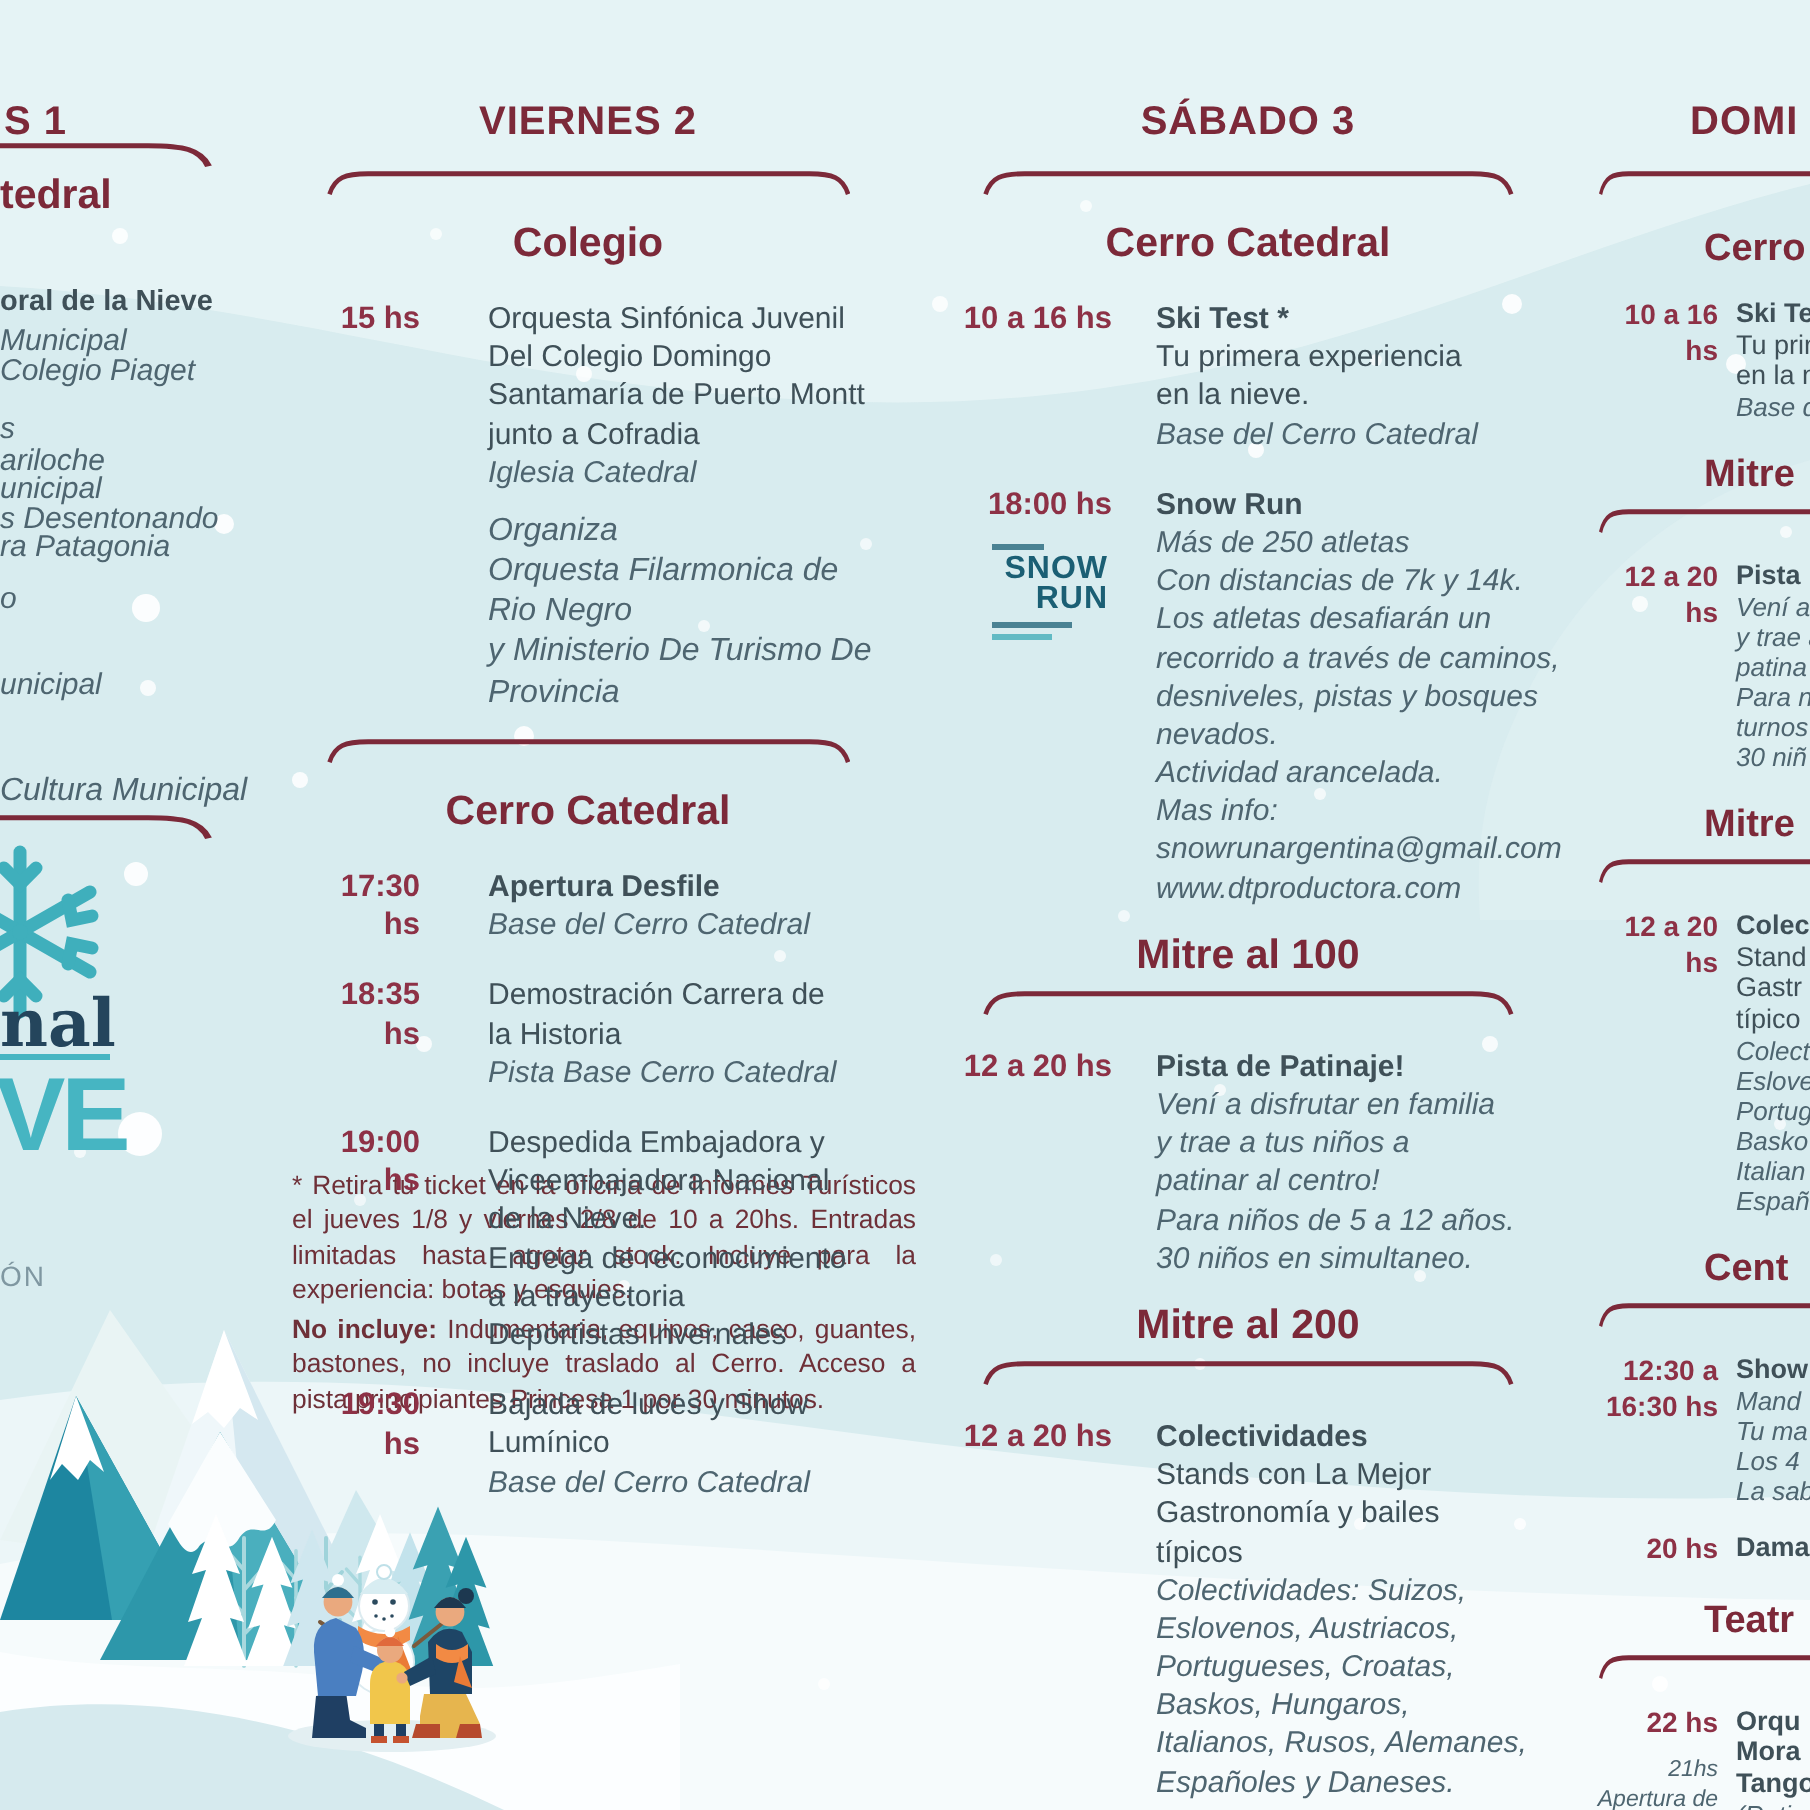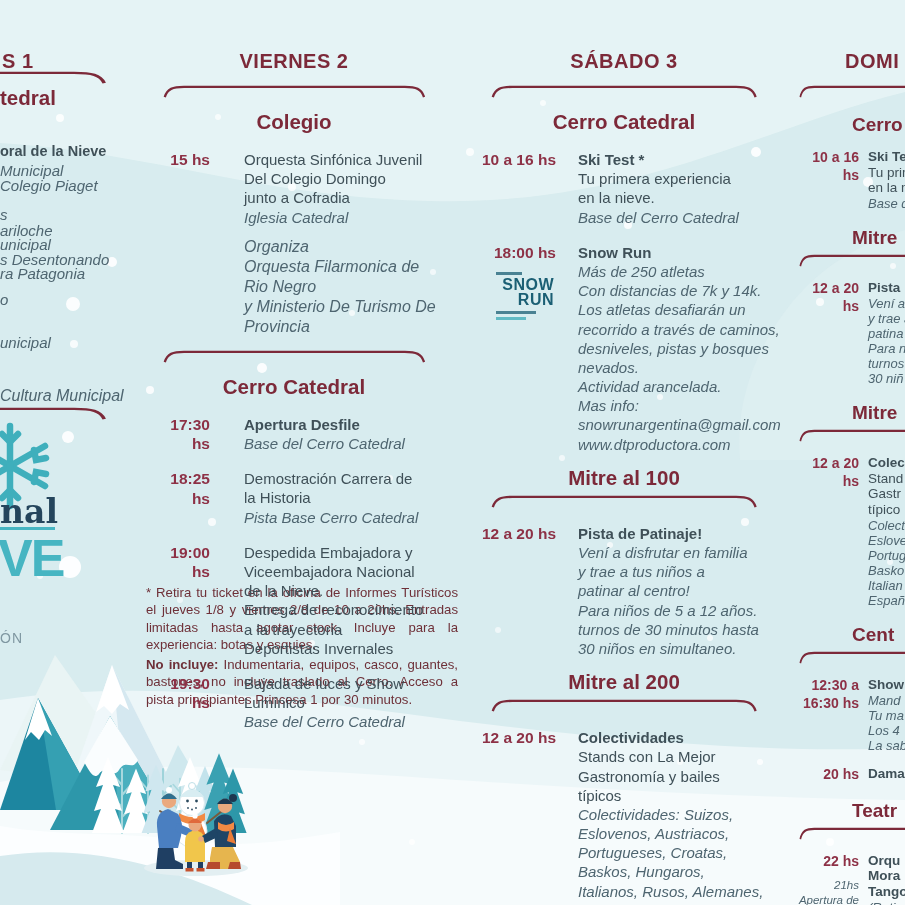--- a/index.html
+++ b/index.html
@@ -297,20 +297,21 @@
             </svg>
           </div>
           <div class="heading">Colegio</div>
           <div class="event">
             <div class="time">
               <div class="time-label">15 hs</div>
             </div>
             <div class="body-lines">
               <div class="line normal">Orquesta Sinfónica Juvenil</div>
               <div class="line normal">Del Colegio Domingo</div>
+              <div class="line normal">Santamaría de Puerto Montt</div>
               <div class="line normal">junto a Cofradia</div>
               <div class="line italic">Iglesia Catedral</div>
               <div class="line gap"></div>
               <div class="line italic-small">Organiza</div>
               <div class="line italic-small">Orquesta Filarmonica de Rio Negro</div>
               <div class="line italic-small">y Ministerio De Turismo De Provincia</div>
             </div>
           </div>
         </div>
         <div class="section">
@@ -324,21 +325,21 @@
             <div class="time">
               <div class="time-label">17:30 hs</div>
             </div>
             <div class="body-lines">
               <div class="line bold">Apertura Desfile</div>
               <div class="line italic">Base del Cerro Catedral</div>
             </div>
           </div>
           <div class="event">
             <div class="time">
-              <div class="time-label">18:25 hs</div>
+              <div class="time-label">18:35 hs</div>
             </div>
             <div class="body-lines">
               <div class="line normal">Demostración Carrera de</div>
               <div class="line normal">la Historia</div>
               <div class="line italic">Pista Base Cerro Catedral</div>
             </div>
           </div>
           <div class="event">
             <div class="time">
               <div class="time-label">19:00 hs</div>
@@ -417,21 +418,20 @@
           <div class="event">
             <div class="time">
               <div class="time-label">12 a 20 hs</div>
             </div>
             <div class="body-lines">
               <div class="line bold">Pista de Patinaje!</div>
               <div class="line italic">Vení a disfrutar en familia</div>
               <div class="line italic">y trae a tus niños a</div>
               <div class="line italic">patinar al centro!</div>
               <div class="line italic">Para niños de 5 a 12 años.</div>
-              <div class="line italic">turnos de 30 minutos hasta</div>
               <div class="line italic">30 niños en simultaneo.</div>
             </div>
           </div>
         </div>
         <div class="section">
           <div class="heading">Mitre al 200</div>
           <div class="bracket">
             <svg viewBox="0 0 300 14" preserveAspectRatio="none">
               <path d="M2 13C5 4 11 2 24 2L276 2C289 2 295 4 298 13" fill="none" stroke="#7c2939" stroke-width="2.6"></path>
             </svg>

